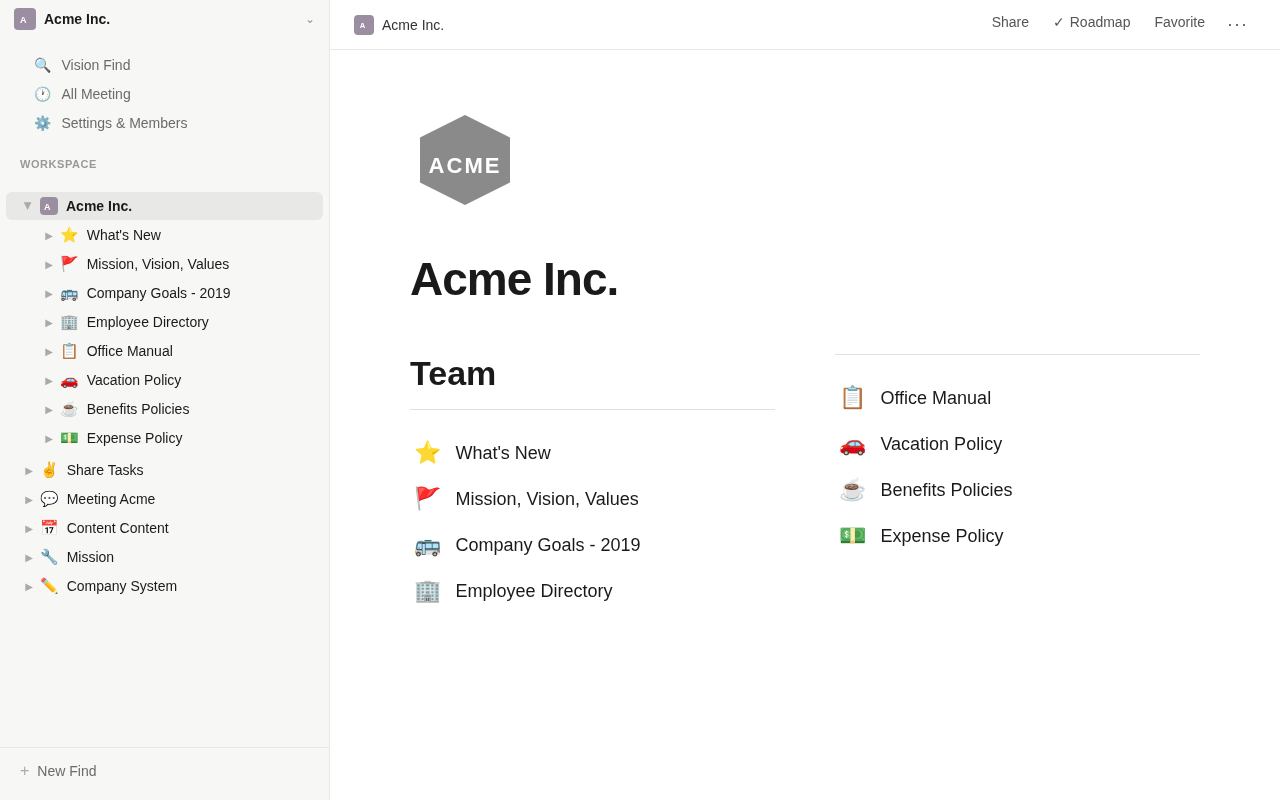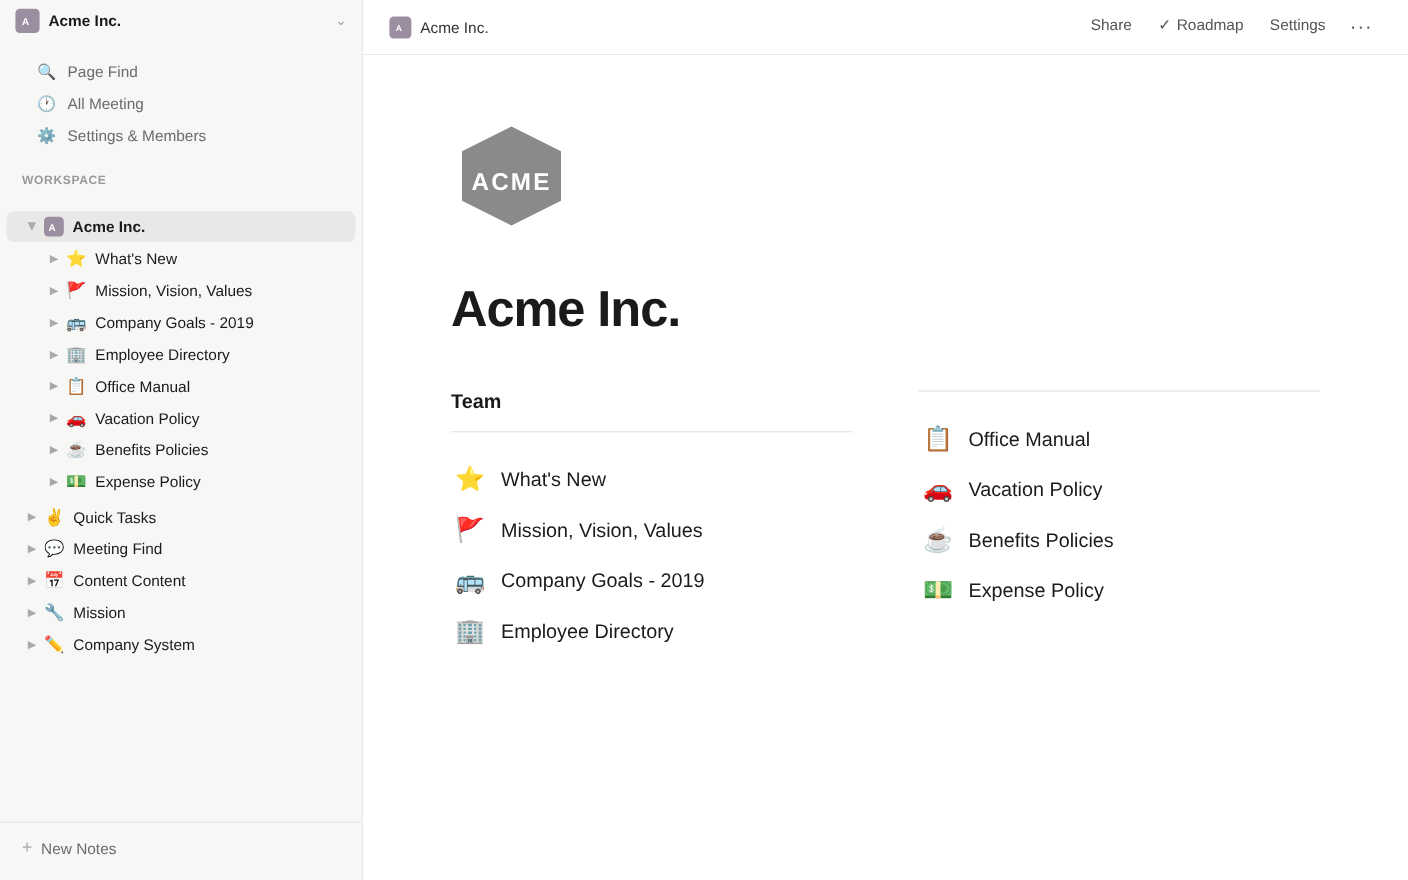--- a/index.html
+++ b/index.html
@@ -250,21 +250,21 @@
     .page-columns {
       display: flex;
       gap: 60px;
     }
 
     .page-column {
       flex: 1;
     }
 
     .column-title {
-      font-size: 18px;
+      font-size: 34px;
       font-weight: 700;
       color: #1a1a1a;
       margin-bottom: 16px;
     }
 
     .column-divider {
       height: 1px;
       background: #e0e0de;
       margin-bottom: 20px;
     }
@@ -301,21 +301,21 @@
           <text x="2" y="11" font-size="9" fill="white" font-weight="bold">A</text>
         </svg>
     </div>
     <span class="workspace-name">Acme Inc.</span>
     <span class="workspace-chevron">⌄</span>
   </div>
 
   <div class="sidebar-top">
     <div class="sidebar-nav-item">
       <span class="nav-icon">🔍</span>
-      <span>Page Find</span>
+      <span>Vision Find</span>
     </div>
     <div class="sidebar-nav-item">
       <span class="nav-icon">🕐</span>
       <span>All Meeting</span>
     </div>
     <div class="sidebar-nav-item">
       <span class="nav-icon">⚙️</span>
       <span>Settings &amp; Members</span>
     </div>
   </div>
@@ -371,26 +371,26 @@
     </div>
     <div class="tree-item tree-item-sub">
       <span class="arrow">▶</span>
       <span class="item-icon">💵</span>
       <span class="item-label">Expense Policy</span>
     </div>
 
     <div class="tree-item" style="margin-top:4px;">
       <span class="arrow">▶</span>
       <span class="item-icon">✌</span>
-      <span class="item-label">Quick Tasks</span>
+      <span class="item-label">Share Tasks</span>
     </div>
     <div class="tree-item">
       <span class="arrow">▶</span>
       <span class="item-icon">💬</span>
-      <span class="item-label">Meeting Find</span>
+      <span class="item-label">Meeting Acme</span>
     </div>
     <div class="tree-item">
       <span class="arrow">▶</span>
       <span class="item-icon">📅</span>
       <span class="item-label">Content Content</span>
     </div>
     <div class="tree-item">
       <span class="arrow">▶</span>
       <span class="item-icon">🔧</span>
       <span class="item-label">Mission</span>
@@ -398,21 +398,21 @@
     <div class="tree-item">
       <span class="arrow">▶</span>
       <span class="item-icon">✏️</span>
       <span class="item-label">Company System</span>
     </div>
   </div>
 
   <div class="sidebar-bottom">
     <div class="new-page-btn">
       <span class="plus">+</span>
-      <span>New Notes</span>
+      <span>New Find</span>
     </div>
   </div>
 </aside>
 
 <main class="main">
 
   <div class="topbar">
     <div class="topbar-left">
       <div class="topbar-logo">
         <svg viewBox="0 0 14 14">
@@ -423,21 +423,21 @@
     </div>
     <div class="topbar-actions">
       <button class="topbar-btn">
         <span>Share</span>
       </button>
       <button class="topbar-btn">
         <span class="check">✓</span>
         <span>Roadmap</span>
       </button>
       <button class="topbar-btn">
-        <span>Settings</span>
+        <span>Favorite</span>
       </button>
       <button class="more-btn topbar-btn">
         <span>···</span>
       </button>
     </div>
   </div>
 
   <div class="page-content">
 
     <div class="page-logo">

